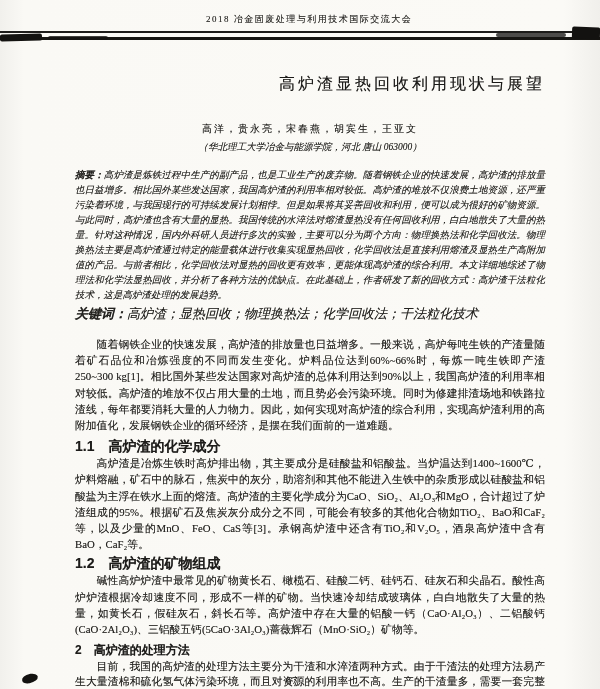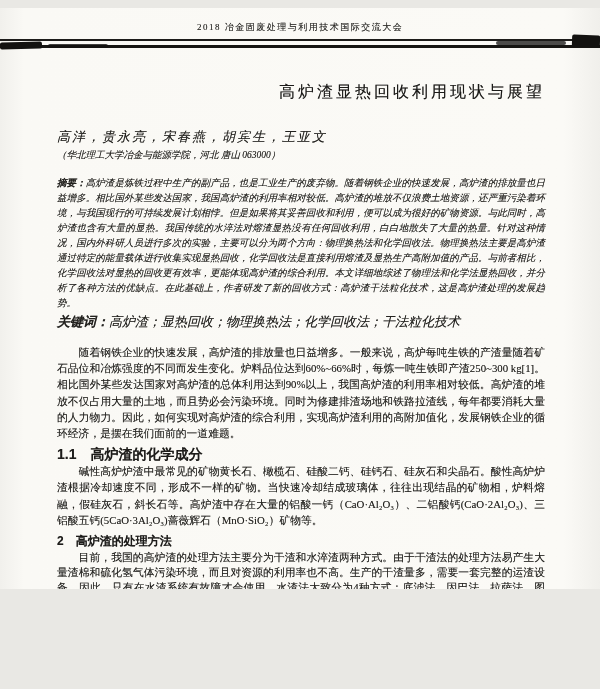--- a/index.html
+++ b/index.html
@@ -3,28 +3,29 @@
 <meta charset="utf-8">
 <style>
   html, body {
     margin: 0;
     padding: 0;
     background: #e9e8e4;
   }
   .page {
     position: relative;
     width: 600px;
-    height: 581px;
-    margin: 8px auto;
+    height: 689px;
+    margin: 0 auto;
     background: linear-gradient(90deg, #f1f0ec 0%, #faf9f5 4%, #fbfaf6 94%, #f0efeb 100%);
     overflow: hidden;
     font-family: "Liberation Serif", "DejaVu Serif", serif;
     color: #23221f;
     text-shadow: 0 0 0.5px rgba(25,25,22,0.45);
     box-sizing: border-box;
+    padding-left: 18px;
   }
   .content {
     padding: 0 55px 0 57px;
   }
   .conf-header {
     padding-top: 13px;
     text-align: center;
     font-size: 9px;
     line-height: 12px;
     letter-spacing: 1.5px;
@@ -56,28 +57,28 @@
     text-align: right;
     font-family: "Liberation Sans", "DejaVu Sans", sans-serif;
     font-weight: normal;
     font-size: 16px;
     line-height: 30px;
     letter-spacing: 3px;
     color: #1b1a18;
   }
   .authors {
     margin-top: 22px;
-    font-size: 13px;
+    text-align: center;
+    font-size: 10px;
     line-height: 16px;
     letter-spacing: 2px;
-    font-style: italic;
   }
   .affiliation {
     margin-top: 4px;
-    text-align: left;
+    text-align: center;
     font-size: 9.5px;
     line-height: 13px;
     font-style: italic;
   }
   .abstract {
     margin: 14px 0 0;
     font-size: 9.5px;
     line-height: 15px;
     text-align: justify;
     font-style: italic;
@@ -153,23 +154,25 @@
 
     <p class="abstract"><span class="lbl">摘要：</span><span>高炉渣是炼铁过程中生产的副产品，也是工业生产的废弃物。随着钢铁企业的快速发展，高炉渣的排放量也日益增多。相比国外某些发达国家，我国高炉渣的利用率相对较低。高炉渣的堆放不仅浪费土地资源，还严重污染着环境，与我国现行的可持续发展计划相悖。但是如果将其妥善回收和利用，便可以成为很好的矿物资源。与此同时，高炉渣也含有大量的显热。我国传统的水淬法对熔渣显热没有任何回收利用，白白地散失了大量的热量。针对这种情况，国内外科研人员进行多次的实验，主要可以分为两个方向：物理换热法和化学回收法。物理换热法主要是高炉渣通过特定的能量载体进行收集实现显热回收，化学回收法是直接利用熔渣及显热生产高附加值的产品。与前者相比，化学回收法对显热的回收更有效率，更能体现高炉渣的综合利用。本文详细地综述了物理法和化学法显热回收，并分析了各种方法的优缺点。在此基础上，作者研发了新的回收方式：高炉渣干法粒化技术，这是高炉渣处理的发展趋势。</span></p>
 
     <p class="keywords"><span class="lbl">关键词：</span><span>高炉渣；显热回收；物理换热法；化学回收法；干法粒化技术</span></p>
 
     <p class="body-para para-intro">随着钢铁企业的快速发展，高炉渣的排放量也日益增多。一般来说，高炉每吨生铁的产渣量随着矿石品位和冶炼强度的不同而发生变化。炉料品位达到60%~66%时，每炼一吨生铁即产渣250~300 kg[1]。相比国外某些发达国家对高炉渣的总体利用达到90%以上，我国高炉渣的利用率相对较低。高炉渣的堆放不仅占用大量的土地，而且势必会污染环境。同时为修建排渣场地和铁路拉渣线，每年都要消耗大量的人力物力。因此，如何实现对高炉渣的综合利用，实现高炉渣利用的高附加值化，发展钢铁企业的循环经济，是摆在我们面前的一道难题。</p>
 
 
     <h3 class="subsec">1.1　高炉渣的化学成分</h3>
 
+    <p class="body-para para-11">高炉渣是冶炼生铁时高炉排出物，其主要成分是硅酸盐和铝酸盐。当炉温达到1400~1600℃，炉料熔融，矿石中的脉石，焦炭中的灰分，助溶剂和其他不能进入生铁中的杂质形成以硅酸盐和铝酸盐为主浮在铁水上面的熔渣。高炉渣的主要化学成分为CaO、SiO₂、Al₂O₃和MgO，合计超过了炉渣组成的95%。根据矿石及焦炭灰分成分之不同，可能会有较多的其他化合物如TiO₂、BaO和CaF₂等，以及少量的MnO、FeO、CaS等[3]。承钢高炉渣中还含有TiO₂和V₂O₅，酒泉高炉渣中含有BaO，CaF₂等。</p>
 
+    <h3 class="subsec subsec-12">1.2　高炉渣的矿物组成</h3>
 
-    <p class="body-para para-12">碱性高炉炉渣中最常见的矿物黄长石、橄榄石、硅酸二钙、硅钙石、硅灰石和尖晶石。酸性高炉炉渣根据冷却速度不同，形成不一样的矿物。当快速冷却结成玻璃体，往往出现结晶的矿物相，炉料熔融，假硅灰石，斜长石等。高炉渣中存在大量的铝酸一钙（CaO·Al₂O₃）、二铝酸钙(CaO·2Al₂O₃)、三铝酸五钙(5CaO·3Al₂O₃)蔷薇辉石（MnO·SiO₂）矿物等。</p>
+    <p class="body-para para-12">碱性高炉炉渣中最常见的矿物黄长石、橄榄石、硅酸二钙、硅钙石、硅灰石和尖晶石。酸性高炉炉渣根据冷却速度不同，形成不一样的矿物。当快速冷却结成玻璃体，白白地散失了大量的热量，如黄长石，假硅灰石，斜长石等。高炉渣中存在大量的铝酸一钙（CaO·Al₂O₃）、二铝酸钙(CaO·2Al₂O₃)、三铝酸五钙(5CaO·3Al₂O₃)蔷薇辉石（MnO·SiO₂）矿物等。</p>
 
     <h2 class="sec sec-2">2　高炉渣的处理方法</h2>
 
     <p class="body-para para-2">目前，我国的高炉渣的处理方法主要分为干渣和水淬渣两种方式。由于干渣法的处理方法易产生大量渣棉和硫化氢气体污染环境，而且对资源的利用率也不高。生产的干渣量多，需要一套完整的运渣设备。因此，只有在水渣系统有故障才会使用。水渣法大致分为4种方式：底滤法、因巴法、拉萨法、图拉法[4]。</p>
 
   </div>
 
   <div class="page-number">67</div>
 
   <div class="blot blot-corner"></div>

